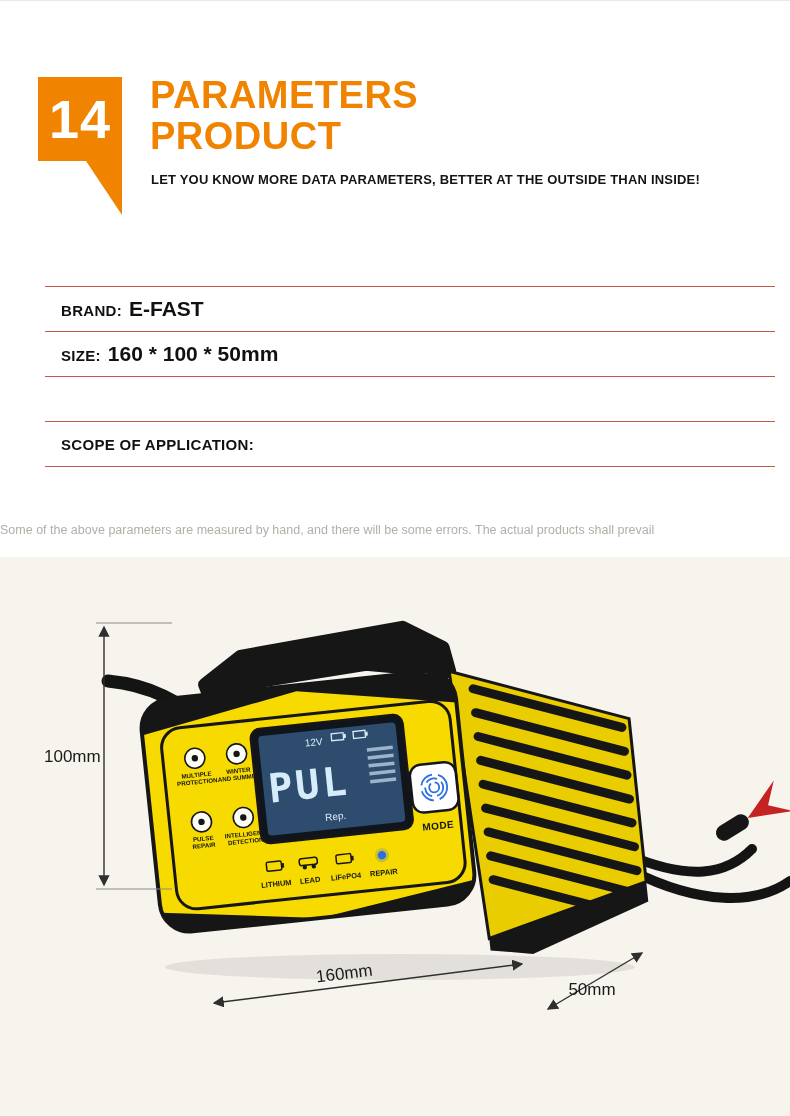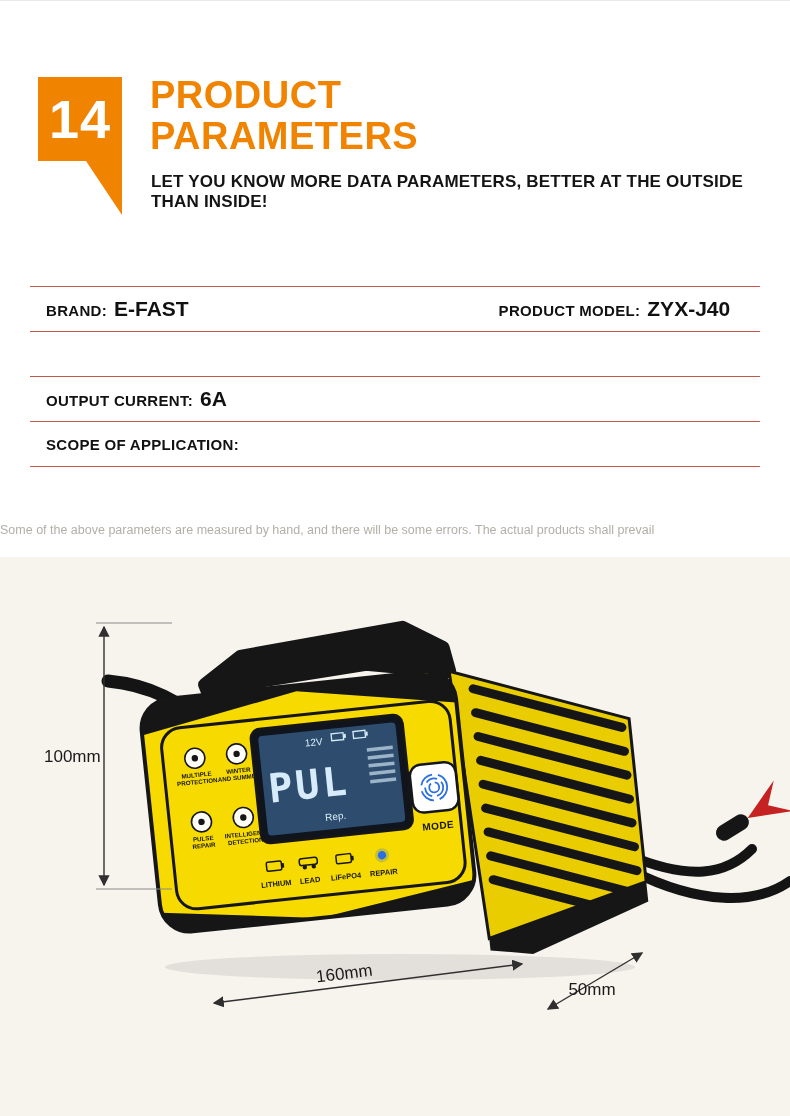--- a/index.html
+++ b/index.html
@@ -24,24 +24,24 @@
   }
   .section-bg{position:absolute;left:0;top:556px;width:790px;height:560px;background:var(--section-bg);}
   
   .badge{position:absolute;left:38px;top:76px;width:84px;height:84px;background:var(--accent);
          display:flex;align-items:center;justify-content:center;}
   .badge-num{font-size:54px;font-weight:800;color:#ffffff;letter-spacing:1px;}
   .badge-tail{position:absolute;left:86px;top:160px;width:0;height:0;
               border-top:54px solid var(--accent);border-left:36px solid transparent;}
   .title{position:absolute;left:150px;top:74px;color:var(--accent);
          font-size:38px;font-weight:800;line-height:41px;letter-spacing:0.5px;}
-  .subtitle{position:absolute;left:151px;top:171px;font-size:17px;font-weight:700;
+  .subtitle{position:absolute;left:151px;top:171px;font-size:13px;font-weight:700;
             color:#141414;letter-spacing:0.2px;}
   
-  .specs{position:absolute;left:30px;top:285px;width:730px;border-bottom:1px solid var(--table-line);}
+  .specs{position:absolute;left:45px;top:285px;width:730px;border-bottom:1px solid var(--table-line);}
   .spec-row{display:flex;align-items:center;height:44px;border-top:1px solid var(--table-line);}
   .spec-cell{display:flex;align-items:baseline;gap:7px;padding-left:16px;box-sizing:border-box;}
   .spec-cell.left{width:62%;}
   .spec-cell.right{width:38%;}
   .spec-cell.full{width:100%;}
   .spec-label{font-size:15px;font-weight:600;letter-spacing:0.3px;white-space:nowrap;}
   .spec-value{font-size:21px;font-weight:700;white-space:nowrap;}
   .note{position:absolute;left:0;top:522px;width:790px;text-align:left;
         font-size:12.5px;color:var(--note-gray);}
   
@@ -66,43 +66,39 @@
 <body>
 
 <div class="page">
   <div class="section-bg"></div>
 
   <div class="badge">
     <span class="badge-num">14</span>
   </div>
   <div class="badge-tail"></div>
   <div class="title">
+    <div>PARAMETERS</div>
     <div>PRODUCT</div>
-    <div>PARAMETERS</div>
   </div>
   <div class="subtitle">LET YOU KNOW MORE DATA PARAMETERS, BETTER AT THE OUTSIDE THAN INSIDE!</div>
 
   <div class="specs">
     <div class="spec-row">
       <div class="spec-cell left">
         <span class="spec-label">BRAND:</span>
         <span class="spec-value">E-FAST</span>
       </div>
-      <div class="spec-cell right">
-        <span class="spec-label">PRODUCT MODEL:</span>
-        <span class="spec-value">ZYX-J40</span>
+    </div>
+    <div class="spec-row">
+      <div class="spec-cell left">
+        <span class="spec-label">SIZE:</span>
+        <span class="spec-value">160 * 100 * 50mm</span>
       </div>
     </div>
     <div class="spec-row">
-    </div>
-    <div class="spec-row">
-      <div class="spec-cell right">
-        <span class="spec-label">OUTPUT CURRENT:</span>
-        <span class="spec-value">6A</span>
-      </div>
     </div>
     <div class="spec-row">
       <div class="spec-cell full">
         <span class="spec-label">SCOPE OF APPLICATION:</span>
       </div>
     </div>
   </div>
   <div class="note">Some of the above parameters are measured by hand, and there will be some errors. The actual products shall prevail</div>
 
   <svg class="product-visual" width="790" height="560" viewBox="0 0 790 560">

